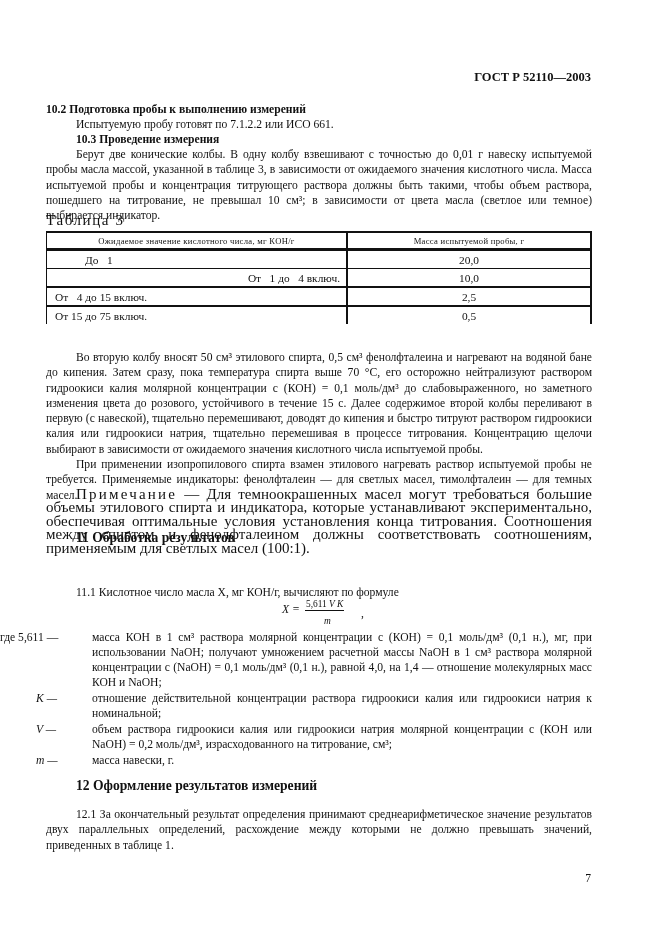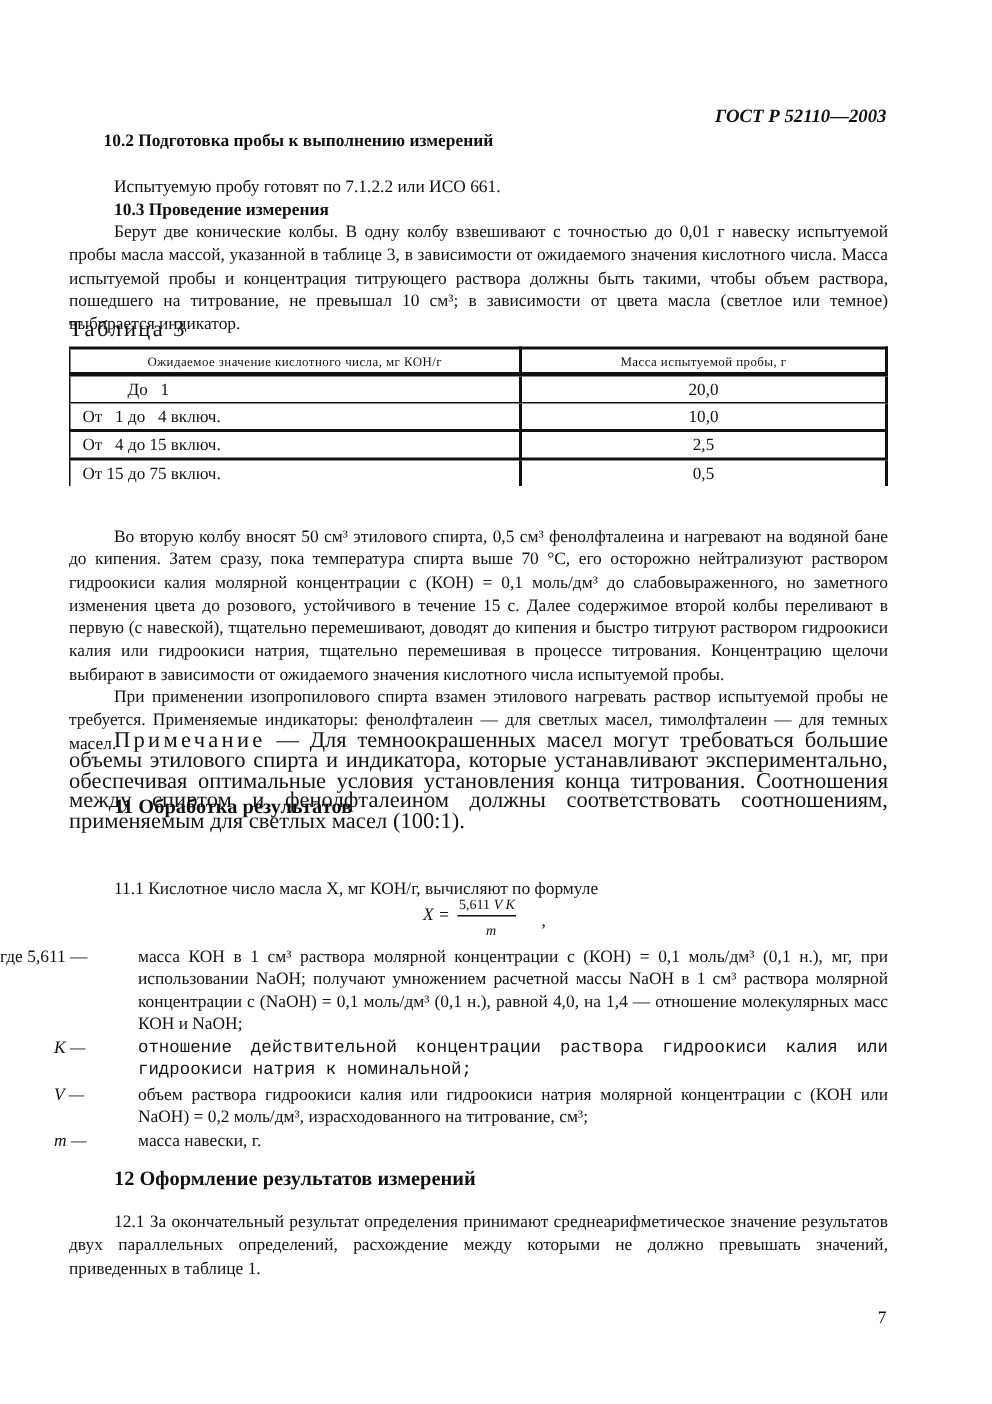--- a/index.html
+++ b/index.html
@@ -1,18 +1,18 @@
 <!DOCTYPE html>
 <html><head>
 <meta charset="utf-8">
 <style>
   html, body { margin: 0; padding: 0; background: #ffffff; }
   body { width: 661px; height: 936px; position: relative; overflow: hidden;
          font-family: "Liberation Serif", "DejaVu Serif", serif; color: #111; }
-  .abs { position: absolute; font-style: italic; }
+  .abs { position: absolute; }
   .hdr { right: 70px; top: 70px; font-weight: bold; font-size: 12.5px; }
   .p { position: absolute; left: 46px; width: 546px; font-size: 11.6px; line-height: 15.3px; text-align: justify; }
   .ind { text-indent: 30px; }
   .b { font-weight: bold; }
   .h2 { position: absolute; left: 76px; font-weight: bold; font-size: 13.6px; }
   .tcap { position: absolute; left: 46px; top: 212px; font-size: 15px; letter-spacing: 1.6px; }
   table.t3 { position: absolute; left: 46px; top: 231px; width: 546px; border-collapse: collapse; font-size: 11.4px; }
   table.t3 td { padding: 0 6px; height: 17px; border-left: 1px solid #111; border-right: 2px solid #111; }
   table.t3 td.c1 { width: 255px; }
   table.t3 td.c2 { text-align: center; }
@@ -30,39 +30,39 @@
   .where { position: absolute; font-size: 11.6px; line-height: 15px; }
   .wl { position: absolute; text-align: left; width: 50px; }
   .wt { position: absolute; left: 92px; width: 500px; text-align: justify; }
   .pageno { position: absolute; right: 70px; top: 872px; font-size: 11.6px; }
 </style>
 </head>
 <body>
 
 <div class="abs hdr">ГОСТ Р 52110—2003</div>
 
-<div class="p b" style="top:86px;margin-left:23px;">10.2  Подготовка пробы к выполнению измерений</div>
+<div class="p b" style="top:102px;">10.2  Подготовка пробы к выполнению измерений</div>
 <div class="p ind" style="top:117px; text-indent:30px;">Испытуемую пробу готовят по 7.1.2.2 или ИСО 661.</div>
 <div class="p b" style="top:132px; text-indent:30px;">10.3  Проведение измерения</div>
 <div class="p ind" style="top:147px;">Берут две конические колбы. В одну колбу взвешивают с точностью до 0,01 г навеску испытуемой пробы масла массой, указанной в таблице 3, в зависимости от ожидаемого значения кислотного числа. Масса испытуемой пробы и концентрация титрующего раствора должны быть такими, чтобы объем раствора, пошедшего на титрование, не превышал 10 см³; в зависимости от цвета масла (светлое или темное) выбирается индикатор.</div>
 
 <div class="tcap">Таблица 3</div>
 
 <table class="t3">
   <tbody>
       <tr class="head">
     <td class="c1">Ожидаемое значение кислотного числа, мг КОН/г</td>
     <td class="c2">Масса испытуемой пробы, г</td>
   </tr>
   <tr>
     <td class="c1" style="padding-left:38px; white-space:pre;">До   1</td>
     <td class="c2">20,0</td>
   </tr>
   <tr class="thin">
-    <td class="c1" style="padding-left:8px; white-space:pre;">От   1 до   4 включ.</td>
+    <td class="c1" style="padding-left:8px; white-space:pre;text-align:right;">От   1 до   4 включ.</td>
     <td class="c2">10,0</td>
   </tr>
   <tr class="thick">
     <td class="c1" style="padding-left:8px; white-space:pre;">От   4 до 15 включ.</td>
     <td class="c2">2,5</td>
   </tr>
   <tr class="thick">
     <td class="c1" style="padding-left:8px; white-space:pre;">От 15 до 75 включ.</td>
     <td class="c2">0,5</td>
   </tr>
@@ -82,21 +82,21 @@
   <span>X =</span>
   <span class="num"><span>5,611</span> <i>V K</i></span>
   <span class="den">m</span>
   <span class="comma">,</span>
 </div>
 
 <div class="where" style="top:630px; left:0; width:661px;">
   <div class="wl" style="left:0; top:0; width:86px; white-space:nowrap;">где 5,611 —</div>
   <div class="wt" style="top:0;">масса КОН в 1 см³ раствора молярной концентрации c (КОН) = 0,1 моль/дм³ (0,1 н.), мг, при использовании NaOH; получают умножением расчетной массы NaOH в 1 см³ раствора молярной концентрации c (NaOH) = 0,1 моль/дм³ (0,1 н.), равной 4,0, на 1,4 — отношение молекулярных масс КОН и NaOH;</div>
   <div class="wl" style="left:36px; top:61px; font-style:italic;">K —</div>
-  <div class="wt" style="top:61px;font-family:Liberation Mono, monospace;">отношение действительной концентрации раствора гидроокиси калия или гидроокиси натрия к номинальной;</div>
+  <div class="wt" style="top:61px;">отношение действительной концентрации раствора гидроокиси калия или гидроокиси натрия к номинальной;</div>
   <div class="wl" style="left:36px; top:92px; font-style:italic;">V —</div>
   <div class="wt" style="top:92px;">объем раствора гидроокиси калия или гидроокиси натрия молярной концентрации c (КОН или NaOH) = 0,2 моль/дм³, израсходованного на титрование, см³;</div>
   <div class="wl" style="left:36px; top:123px; font-style:italic;">m —</div>
   <div class="wt" style="top:123px;">масса навески, г.</div>
 </div>
 
 <div class="h2" style="top:778px;">12  Оформление результатов измерений</div>
 
 <div class="p ind" style="top:807px;">12.1 За окончательный результат определения принимают среднеарифметическое значение результатов двух параллельных определений, расхождение между которыми не должно превышать значений, приведенных в таблице 1.</div>
 

